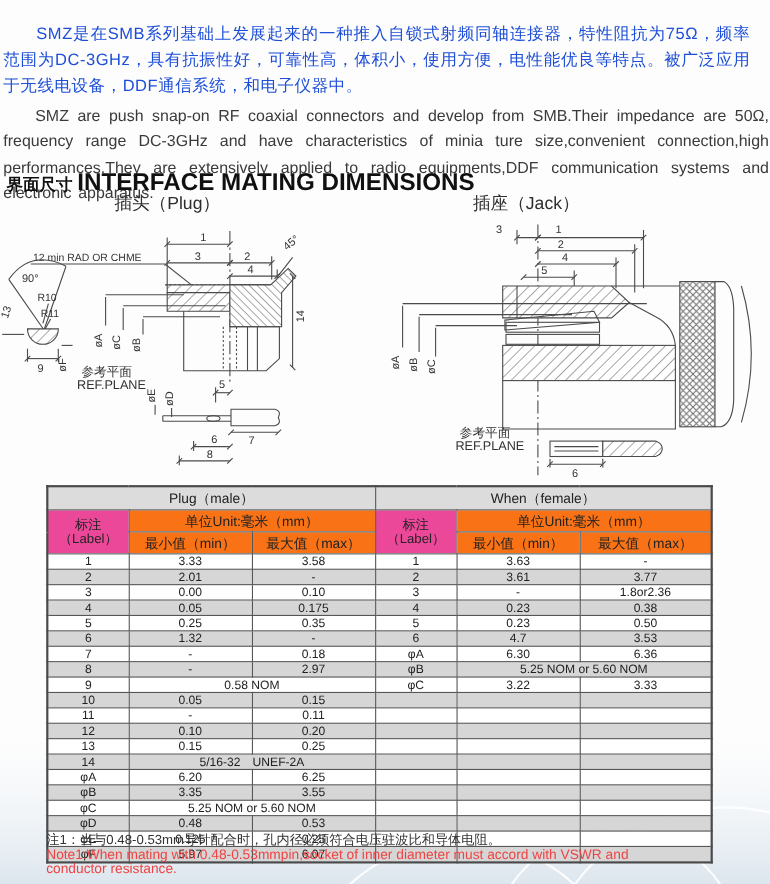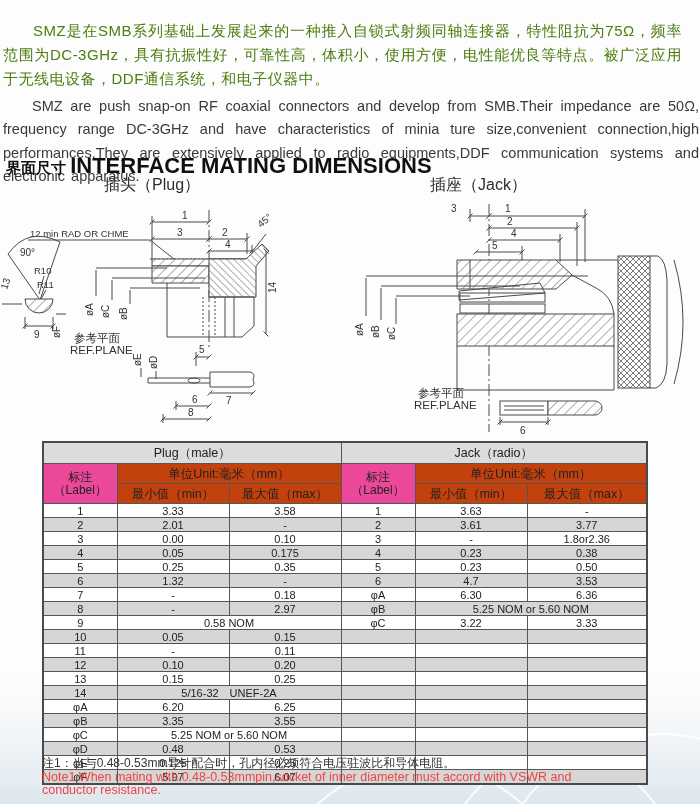--- a/index.html
+++ b/index.html
@@ -1,42 +1,42 @@
 <!DOCTYPE html>
 <html><head>
 <meta charset="utf-8">
 <style>
   html,body{margin:0;padding:0;background:#fff;}
   .page{position:relative;width:700px;height:804px;background:#fdfdfd;
         font-family:"Liberation Sans",sans-serif;color:#333;overflow:hidden;}
   .deco{position:absolute;left:0;bottom:0;z-index:0;}
   .layer{position:relative;z-index:1;}
   .intro-zh{position:absolute;top:4px;left:3px;right:18px;font-size:15px;line-height:24px;
-            text-indent:2em;text-align:justify;color:#4d7c0f;letter-spacing:.5px;}
+            text-indent:2em;text-align:justify;color:#1d4ed8;letter-spacing:.5px;}
   .intro-en{position:absolute;top:80px;left:3px;right:1px;font-size:14.5px;line-height:23.5px;
             text-indent:2em;text-align:justify;color:#3a3a3a;word-spacing:2px;}
   .sec-head{position:absolute;top:153px;left:6px;font-weight:bold;font-size:15px;color:#101010;}
   .sec-head .en{font-size:22px;}
   .cap{position:absolute;top:175px;font-size:16px;color:#2d2d2d;}
   .cap-plug{left:92px;margin-left:12px;}
   .cap-jack{left:430px;}
   .drawings{position:absolute;top:196px;left:0;}
   .drawings text{stroke:none;fill:#333;font-family:"Liberation Sans",sans-serif;}
   .cl{stroke-dasharray:12 3 2 3;}
   .dot{stroke-dasharray:2 2;}
   .dim{marker-start:url(#tk);marker-end:url(#tk);}
   .dim-table{position:absolute;top:441px;left:42px;border-collapse:collapse;table-layout:fixed;
              border:2px solid #4a4a4a;}
   .dim-table th,.dim-table td{border:1px solid #565656;text-align:center;padding:0;
              font-size:11px;height:13px;line-height:12px;color:#222;font-weight:normal;
              white-space:nowrap;overflow:hidden;background:#fff;}
   .dim-table thead th{font-size:12.5px;}
   .dim-table thead tr.grp-row th{height:20px;background:#dcdcdc;}
   .dim-table thead th.lab-h{background:#ec4899;font-size:12px;line-height:13px;}
-  .dim-table thead th.unit-h,.dim-table thead th.mm-h{background:#c2410c;height:19px;}
+  .dim-table thead th.unit-h,.dim-table thead th.mm-h{background:#f97316;height:19px;}
   .dim-table tbody tr.shaded td{background:#d6d6d6;}
   .notes{position:absolute;top:757px;left:42px;width:600px;font-size:12px;line-height:13.5px;color:#333;}
   .notes .en{font-size:12.5px;width:535px;color:#ef4444;}
 </style>
 </head>
 <body>
 
 <div class="page">
 
   <svg class="deco" width="700" height="150">
@@ -239,21 +239,21 @@
         <col style="width:74px">
           <col style="width:112px">
           <col style="width:112px">
         <col style="width:74px">
           <col style="width:112px">
           <col style="width:120px">
       </colgroup>
       <thead>
         <tr class="grp-row">
           <th colspan="3">Plug（male）</th>
-          <th colspan="3">Jack（radio）</th>
+          <th colspan="3">When（female）</th>
         </tr>
         <tr>
           <th rowspan="2" class="lab-h">
             <span>标注</span><br>
             <span>（Label）</span>
           </th>
           <th colspan="2" class="unit-h">单位Unit:毫米（mm）</th>
           <th rowspan="2" class="lab-h">
             <span>标注</span><br>
             <span>（Label）</span>

